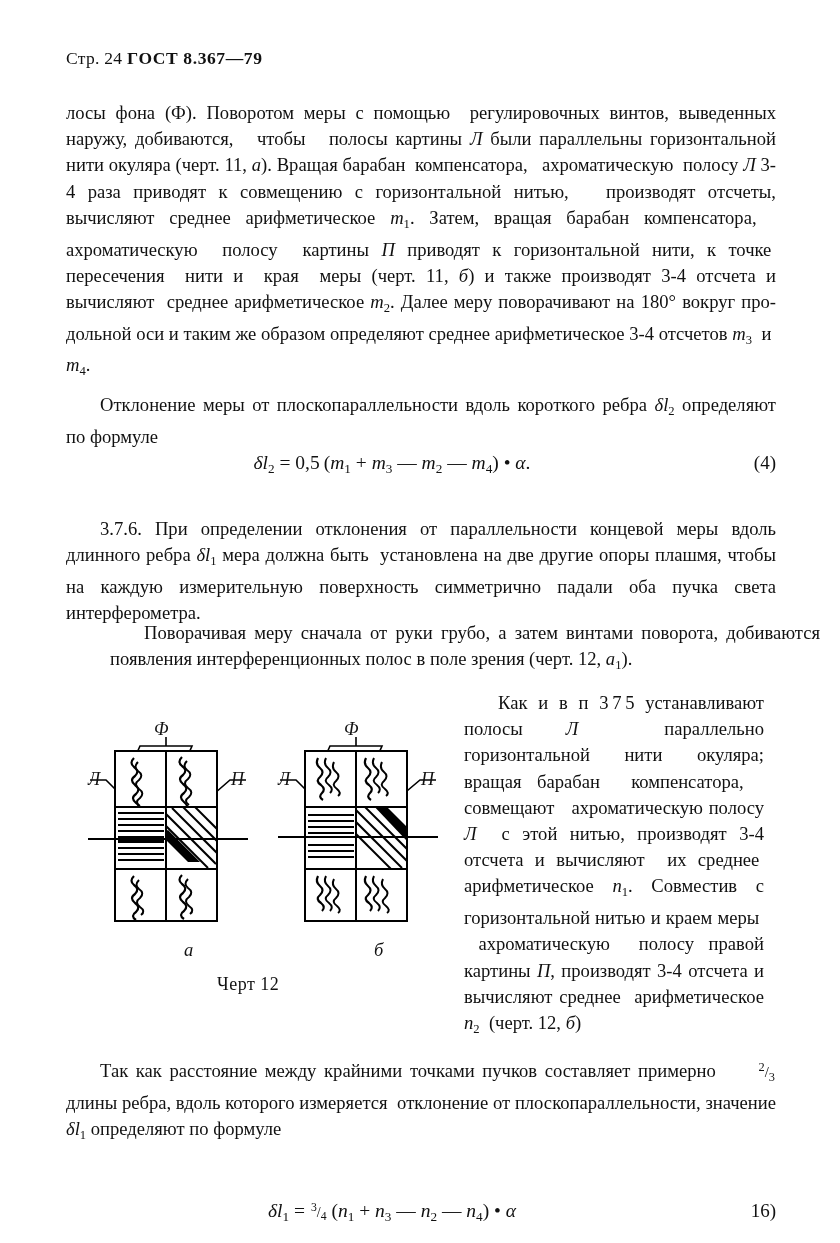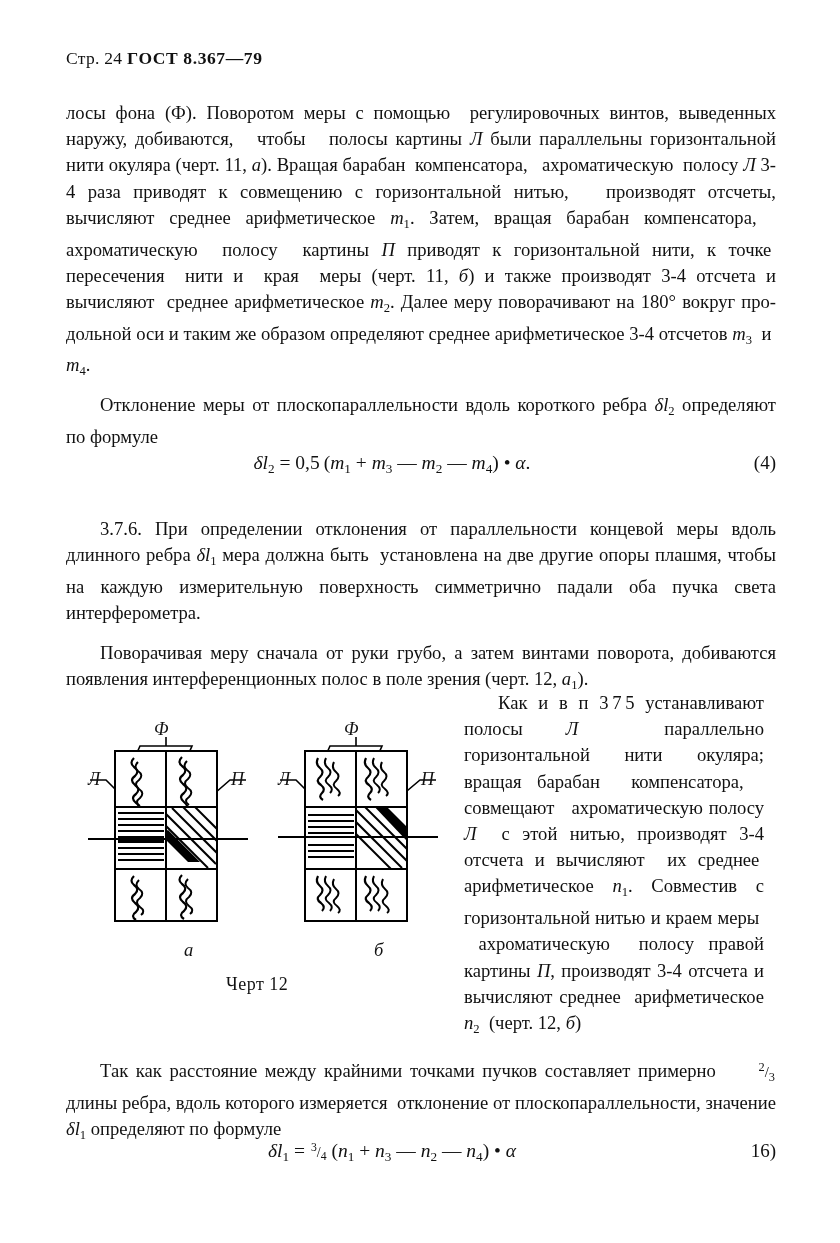--- a/index.html
+++ b/index.html
@@ -173,21 +173,21 @@
 
   .figcap {
     position: absolute;
     font-style: italic;
     font-size: 18.5px;
   }
   .cap-a { left: 118px; top: 254px; }
   .cap-b { left: 308px; top: 254px; }
   .cap-chert {
     position: absolute;
-    left: 160px;
+    left: 151px;
     top: 288px;
     font-size: 18px;
     font-style: normal;
     letter-spacing: 0.5px;
   }
 
   
   .sidecol {
     position: absolute;
     left: 452px;
@@ -221,21 +221,21 @@
     <span class="expr">
       <i>δl</i><span class="subn">2</span>&nbsp;=&nbsp;0,5 (<i>m</i><span class="subn">1</span> + <i>m</i><span class="subn">3</span> — <i>m</i><span class="subn">2</span> — <i>m</i><span class="subn">4</span>)&nbsp;•&nbsp;<i>α</i>.
     </span>
     <span class="num">(4)</span>
   </div>
 
   <div class="col" style="top:516px;">
     <p class="indent">3.7.6. При определении отклонения от параллельности концевой меры вдоль длинного ребра <i>δl</i><span class="subn">1</span> мера должна быть&nbsp; установлена на две другие опоры плашмя, чтобы на каждую измерительную поверх­ность симметрично падали оба пучка света интерферометра.</p>
   </div>
 
-  <div class="col" style="top:640px;">
+  <div class="col" style="top:620px;margin-left:44px;">
     <p class="indent">Поворачивая меру сначала от руки грубо, а затем винтами пово­рота, добиваются появления интерференционных полос в поле зре­ния (черт. 12, <i>a</i><span class="subn">1</span>).</p>
   </div>
 
   <div class="figwrap">
 
     <div class="figure fig-a">
       <svg class="lead" viewBox="0 0 160 212">
 
         <path d="M44 44 L52 26 L104 26 L96 44" fill="none" stroke="#000" stroke-width="1.6"></path>
         <line x1="78" y1="26" x2="78" y2="17" stroke="#000" stroke-width="1.6"></line>
@@ -389,20 +389,20 @@
 
   <div class="sidecol">
     <p>Как и в п 3 7 5 устанавли­вают полосы <i>Л</i>&nbsp; параллельно горизонтальной нити окуляра; вращая барабан&nbsp; компенсато­ра, &nbsp; совмещают &nbsp; ахроматиче­скую полосу <i>Л</i>&nbsp; с этой нитью, производят 3-4 отсчета и вы­числяют&nbsp; их среднее&nbsp; арифме­тическое <i>n</i><span class="subn">1</span>. Совместив с гори­зонтальной нитью и краем ме­ры&nbsp; &nbsp;ахроматическую&nbsp; полосу правой картины <i>П</i>, производят 3-4 отсчета и вычисляют сред­нее&nbsp; арифметическое <i>n</i><span class="subn">2</span>&nbsp; (черт. 12, <i>б</i>)</p>
   </div>
 
 
   <div class="col" style="top:1054px;font-family:Liberation Serif, serif;">
     <p class="indent">Так как расстояние между крайними точками пучков составляет примерно <span class="frac" style="font-size:0.8em;"><sup>2</sup>/<sub>3</sub></span> длины ребра, вдоль которого измеряется&nbsp; отклонение от плоскопараллельности, значение <i>δl</i><span class="subn">1</span> определяют по формуле</p>
   </div>
 
-  <div class="formula" style="top:1140px;">
+  <div class="formula" style="top:1200px;">
     <span class="expr">
       <i>δl</i><span class="subn">1</span>&nbsp;=&nbsp;<span class="frac"><sup>3</sup>/<sub>4</sub></span> (<i>n</i><span class="subn">1</span> + <i>n</i><span class="subn">3</span> — <i>n</i><span class="subn">2</span> — <i>n</i><span class="subn">4</span>)&nbsp;•&nbsp;<i>α</i>
     </span>
     <span class="num">16)</span>
   </div>
 
 </div>
 
 </body></html>

